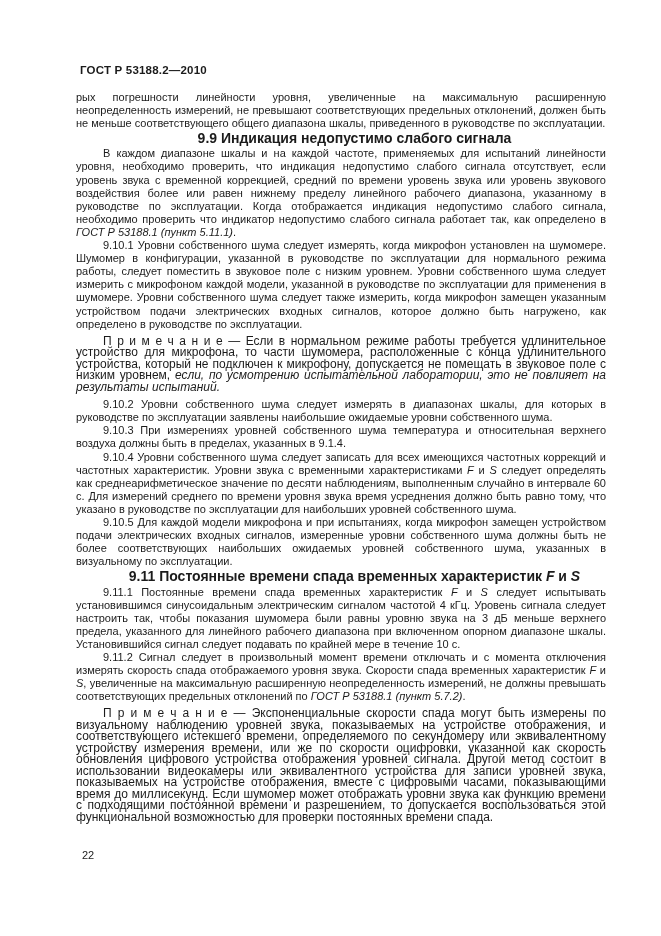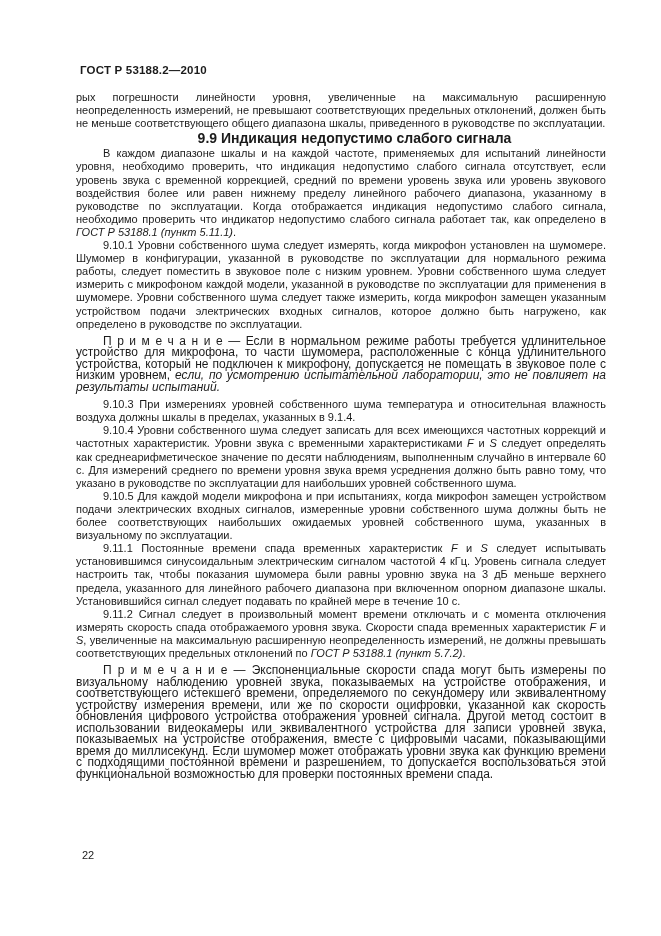--- a/index.html
+++ b/index.html
@@ -71,27 +71,29 @@
 
     <p class="h"><span>9.9  Индикация недопустимо слабого сигнала</span></p>
 
     <p class="p"><span>В каждом диапазоне шкалы и на каждой частоте, применяемых для испытаний линейности уровня, необходимо проверить, что индикация недопустимо слабого сигнала отсутствует, если уровень звука с временной коррекцией, средний по времени уровень звука или уровень звукового воздействия более или равен нижнему пределу линейного рабочего диапазона, указанному в руководстве по эксплуатации. Когда отображается индикация недопустимо слабого сигнала, необходимо проверить что индикатор недопустимо слабого сигнала работает так, как определено в </span><span class="i">ГОСТ Р 53188.1 (пункт 5.11.1)</span><span>.</span></p>
 
 
     <p class="p"><span>9.10.1  Уровни собственного шума следует измерять, когда микрофон установлен на шумомере. Шумомер в конфигурации, указанной в руководстве по эксплуатации для нормального режима работы, следует поместить в звуковое поле с низким уровнем. Уровни собственного шума следует измерить с микрофоном каждой модели, указанной в руководстве по эксплуатации для применения в шумомере. Уровни собственного шума следует также измерить, когда микрофон замещен указанным устройством подачи электрических входных сигналов, которое должно быть нагружено, как определено в руководстве по эксплуатации.</span></p>
 
     <p class="note"><span>П р и м е ч а н и е — Если в нормальном режиме работы требуется удлинительное устройство для микрофона, то части шумомера, расположенные с конца удлинительного устройства, который не подключен к микрофону, допускается не помещать в звуковое поле с низким уровнем, </span><span class="i">если, по усмотрению испытательной лаборатории, это не повлияет на результаты испытаний.</span></p>
 
+    <p class="p"><span>9.10.2  Уровни собственного шума следует измерять в диапазонах шкалы, для которых в руководстве по эксплуатации заявлены наибольшие ожидаемые уровни собственного шума.</span></p>
 
-    <p class="p"><span>9.10.3  При измерениях уровней собственного шума температура и относительная влажность воздуха должны шкалы в пределах, указанных в 9.1.4.</span></p>
+    <p class="p"><span>9.10.3  При измерениях уровней собственного шума температура и относительная верхнего воздуха должны быть в пределах, указанных в 9.1.4.</span></p>
 
     <p class="p"><span>9.10.4  Уровни собственного шума следует записать для всех имеющихся частотных коррекций и частотных характеристик. Уровни звука с временными характеристиками </span><span class="i">F</span><span> и </span><span class="i">S</span><span> следует определять как среднеарифметическое значение по десяти наблюдениям, выполненным случайно в интервале 60 с. Для измерений среднего по времени уровня звука время усреднения должно быть равно тому, что указано в руководстве по эксплуатации для наибольших уровней собственного шума.</span></p>
 
     <p class="p"><span>9.10.5  Для каждой модели микрофона и при испытаниях, когда микрофон замещен устройством подачи электрических входных сигналов, измеренные уровни собственного шума должны быть не более соответствующих наибольших ожидаемых уровней собственного шума, указанных в визуальному по эксплуатации.</span></p>
 
+    <p class="h"><span>9.11  Постоянные времени спада временных характеристик </span><span class="i">F</span><span> и </span><span class="i">S</span></p>
 
     <p class="p"><span>9.11.1  Постоянные времени спада временных характеристик </span><span class="i">F</span><span> и </span><span class="i">S</span><span> следует испытывать установившимся синусоидальным электрическим сигналом частотой 4 кГц. Уровень сигнала следует настроить так, чтобы показания шумомера были равны уровню звука на 3 дБ меньше верхнего предела, указанного для линейного рабочего диапазона при включенном опорном диапазоне шкалы. Установившийся сигнал следует подавать по крайней мере в течение 10 с.</span></p>
 
     <p class="p"><span>9.11.2  Сигнал следует в произвольный момент времени отключать и с момента отключения измерять скорость спада отображаемого уровня звука. Скорости спада временных характеристик </span><span class="i">F</span><span> и </span><span class="i">S</span><span>, увеличенные на максимальную расширенную неопределенность измерений, не должны превышать соответствующих предельных отклонений по </span><span class="i">ГОСТ Р 53188.1 (пункт 5.7.2)</span><span>.</span></p>
 
     <p class="note"><span>П р и м е ч а н и е — Экспоненциальные скорости спада могут быть измерены по визуальному наблюдению уровней звука, показываемых на устройстве отображения, и соответствующего истекшего времени, определяемого по секундомеру или эквивалентному устройству измерения времени, или же по скорости оцифровки, указанной как скорость обновления цифрового устройства отображения уровней сигнала. Другой метод состоит в использовании видеокамеры или эквивалентного устройства для записи уровней звука, показываемых на устройстве отображения, вместе с цифровыми часами, показывающими время до миллисекунд. Если шумомер может отображать уровни звука как функцию времени с подходящими постоянной времени и разрешением, то допускается воспользоваться этой функциональной возможностью для проверки постоянных времени спада.</span></p>
 
 
   </div>
 

